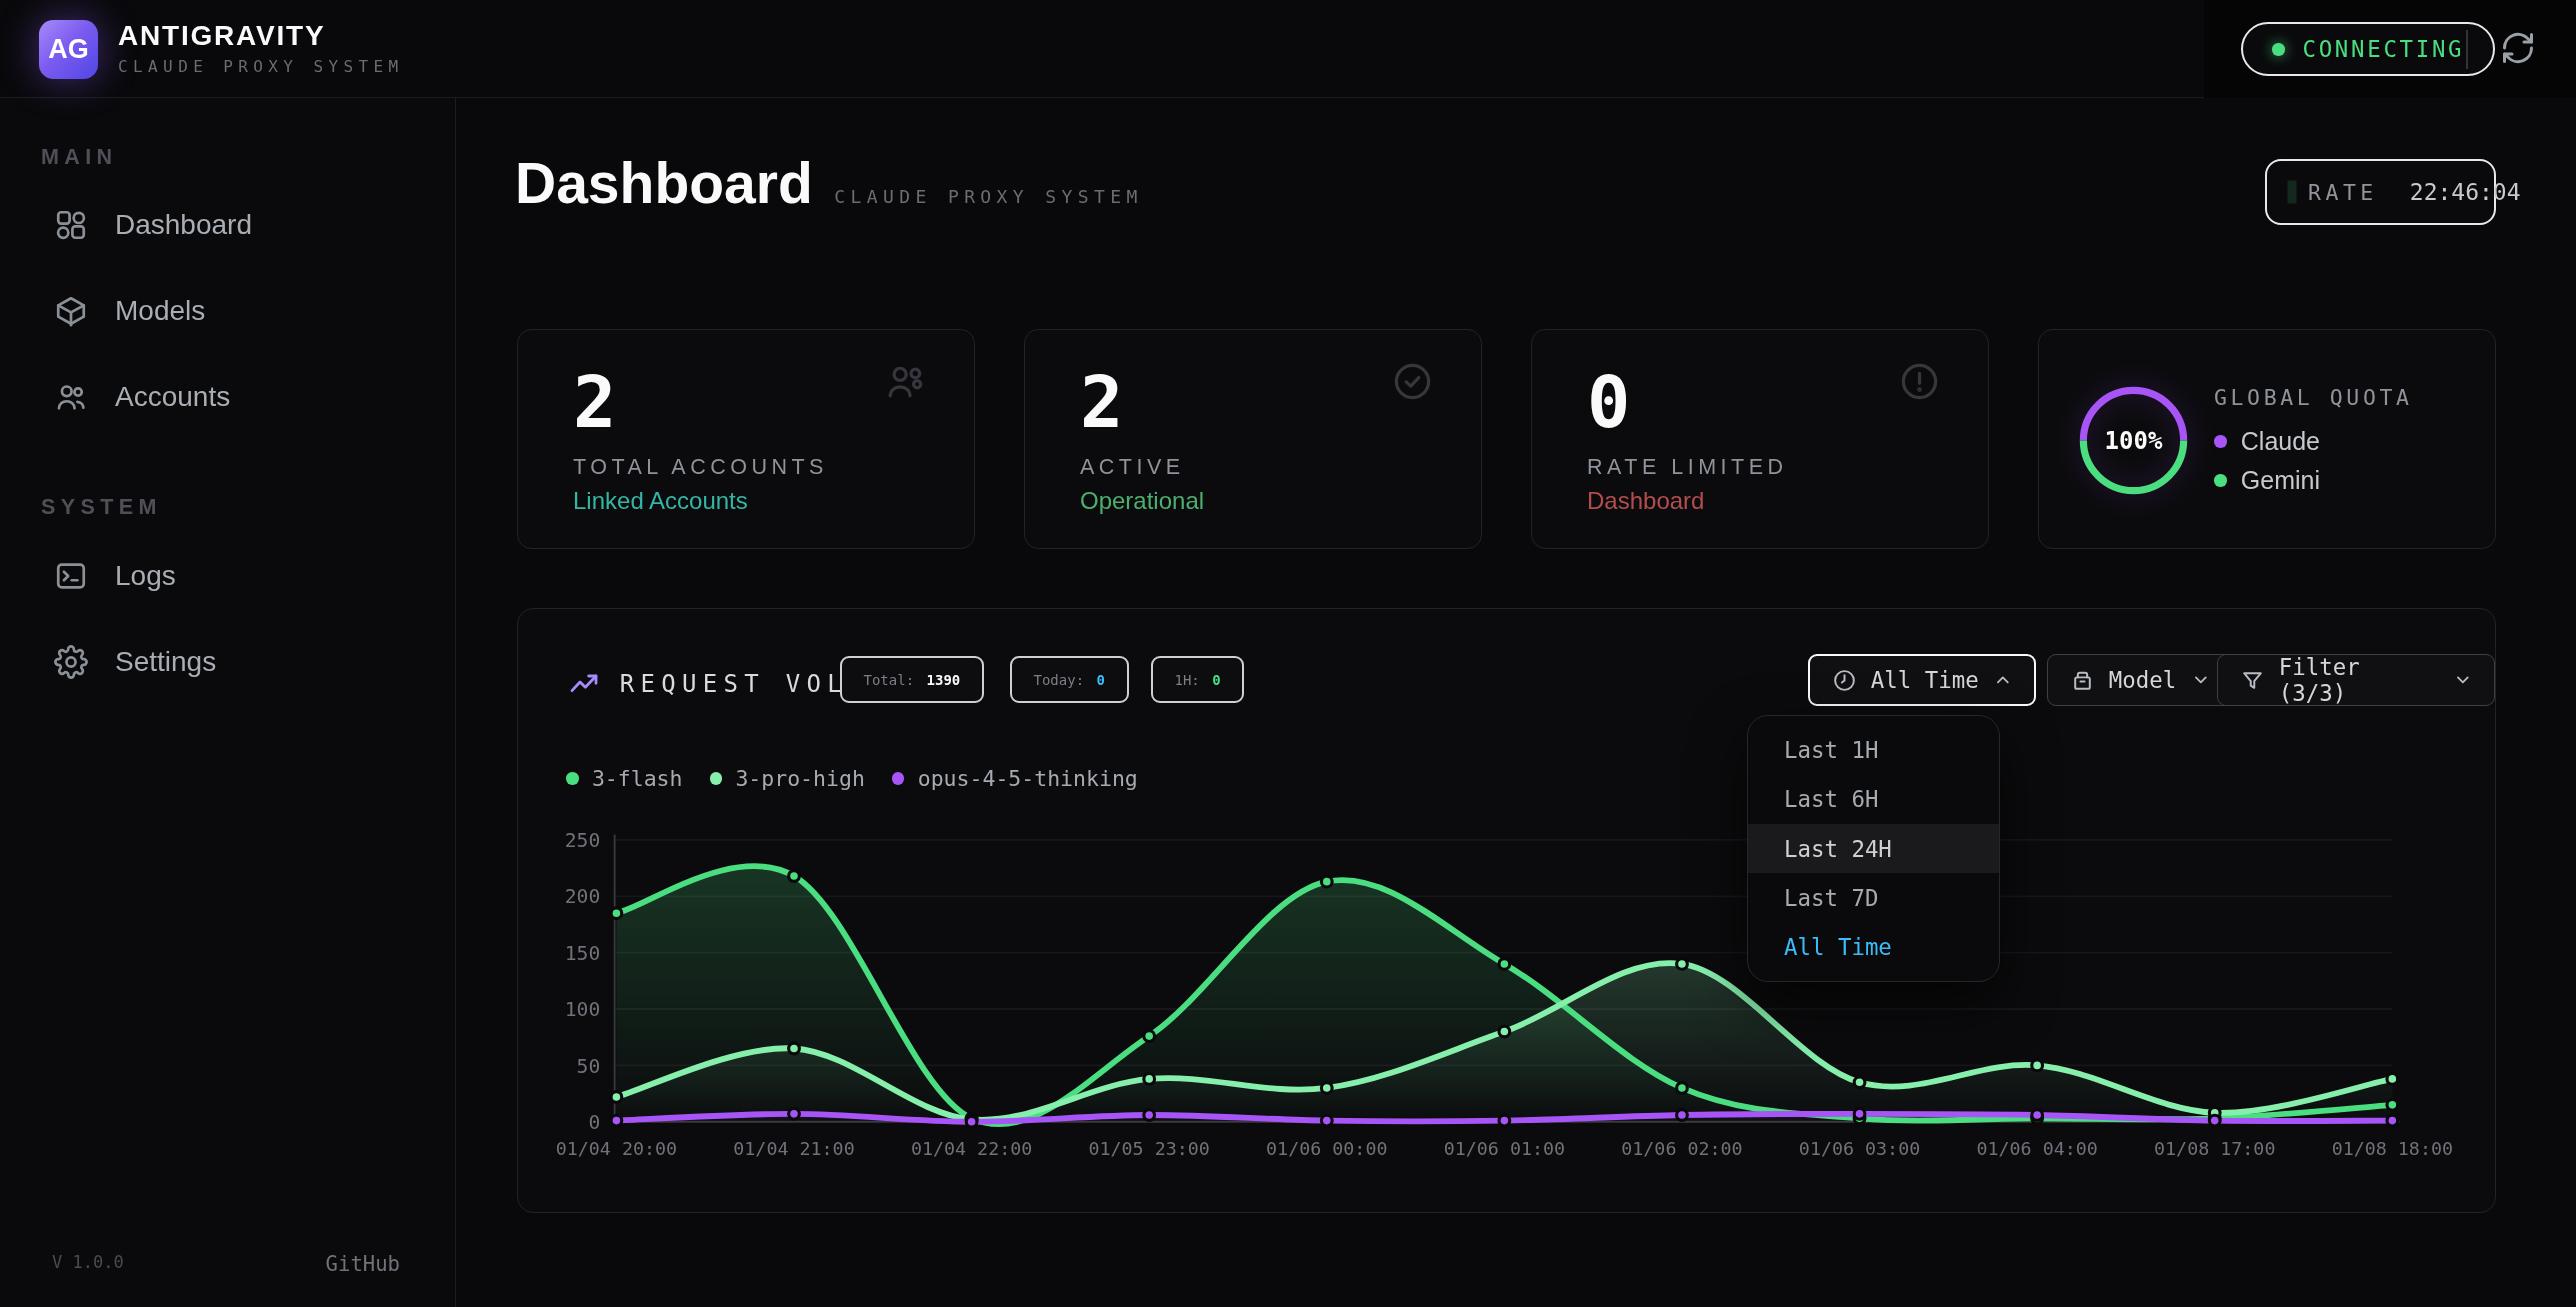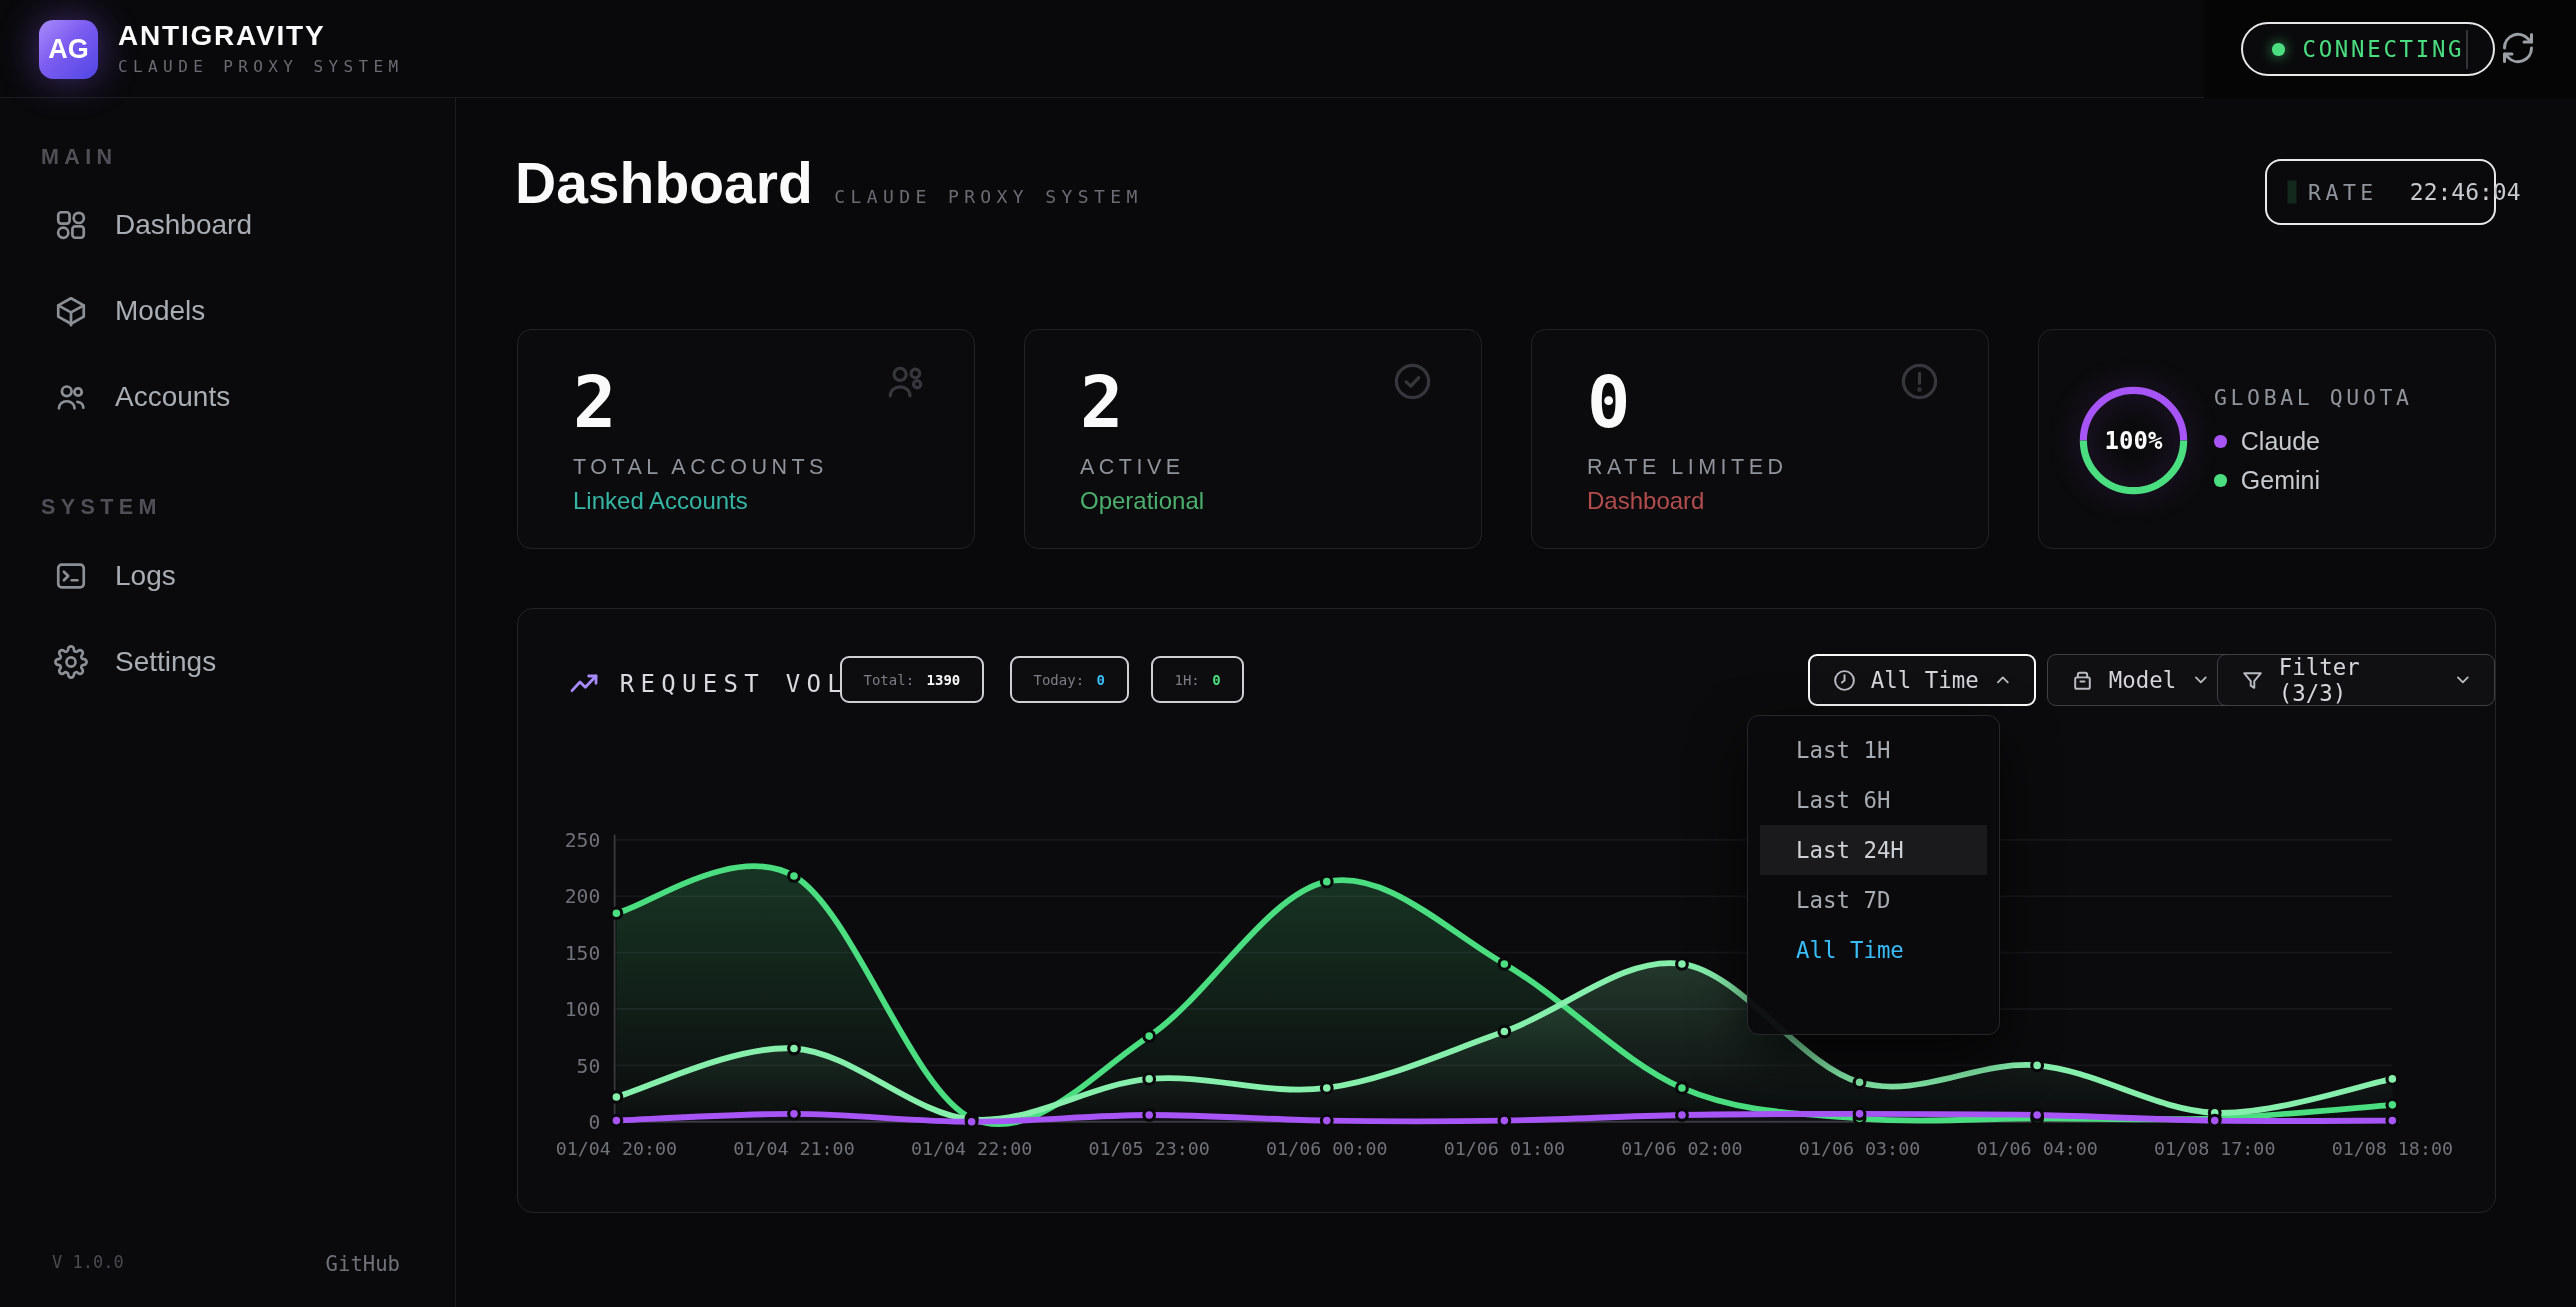--- a/index.html
+++ b/index.html
@@ -94,23 +94,23 @@
   .btn-normal { border:1.8px solid #3f3f46; }
 
   .legend { position:absolute; left:48px; top:157px; display:flex; align-items:center; gap:27px; }
   .legend .li { display:flex; align-items:center; gap:13.4px; font-size:21.5px; color:#a6aab1;
                 font-family:"DejaVu Sans Mono", monospace; }
   .legend .ld { width:12.5px; height:12.5px; border-radius:50%; }
 
   #chart { position:absolute; left:0; top:0; width:1979px; height:605px; pointer-events:none; }
 
   
-  .dropdown { position:absolute; left:1291px; top:617px; width:253px; height:320px; border-radius:12px;
+  .dropdown { position:absolute; left:1291px; top:617px; width:253px; height:267px; border-radius:21px;
               background:rgba(10,10,12,.97); border:1.8px solid #27272b; z-index:20;
-              box-shadow:0 21.5px 54px rgba(0,0,0,.65); padding:9px 12px; display:flex; flex-direction:column; }
+              box-shadow:0 21.5px 54px rgba(0,0,0,.65); padding:9px 0; display:flex; flex-direction:column; }
   .dd-item { height:50px; display:flex; align-items:center; padding-left:36px;
              font-size:22.4px; color:#a6aab1; cursor:pointer;
              font-family:"DejaVu Sans Mono", monospace; }
   .dd-item.hl { background:#1a1a1d; color:#cdd0d5; }
 </style>
 </head>
 <body>
 
 <div class="header">
   <div class="logo">AG</div>
@@ -413,20 +413,34 @@
         </svg>
       </span>
       <span>Filter (3/3)</span>
       <span class="chev">
         <svg width="19.7" height="19.7" viewBox="0 0 24 24" fill="none" stroke="currentColor" stroke-width="2.2" stroke-linecap="round" stroke-linejoin="round">
           <polyline points="6 9 12 15 18 9"></polyline>
         </svg>
       </span>
     </div>
 
+    <div class="legend" id="legend">
+        <span class="li">
+          <span class="ld" style="background: rgb(74, 222, 128);"></span>
+          <span>3-flash</span>
+        </span>
+        <span class="li">
+          <span class="ld" style="background: rgb(134, 239, 172);"></span>
+          <span>3-pro-high</span>
+        </span>
+        <span class="li">
+          <span class="ld" style="background: rgb(168, 85, 247);"></span>
+          <span>opus-4-5-thinking</span>
+        </span>
+      </div>
   </div>
 
   <div class="dropdown">
     <div class="dd-item">Last 1H</div>
     <div class="dd-item">Last 6H</div>
     <div class="dd-item hl">Last 24H</div>
     <div class="dd-item">Last 7D</div>
     <div class="dd-item" style="color: rgb(56, 189, 248);">All Time</div>
   </div>
 

